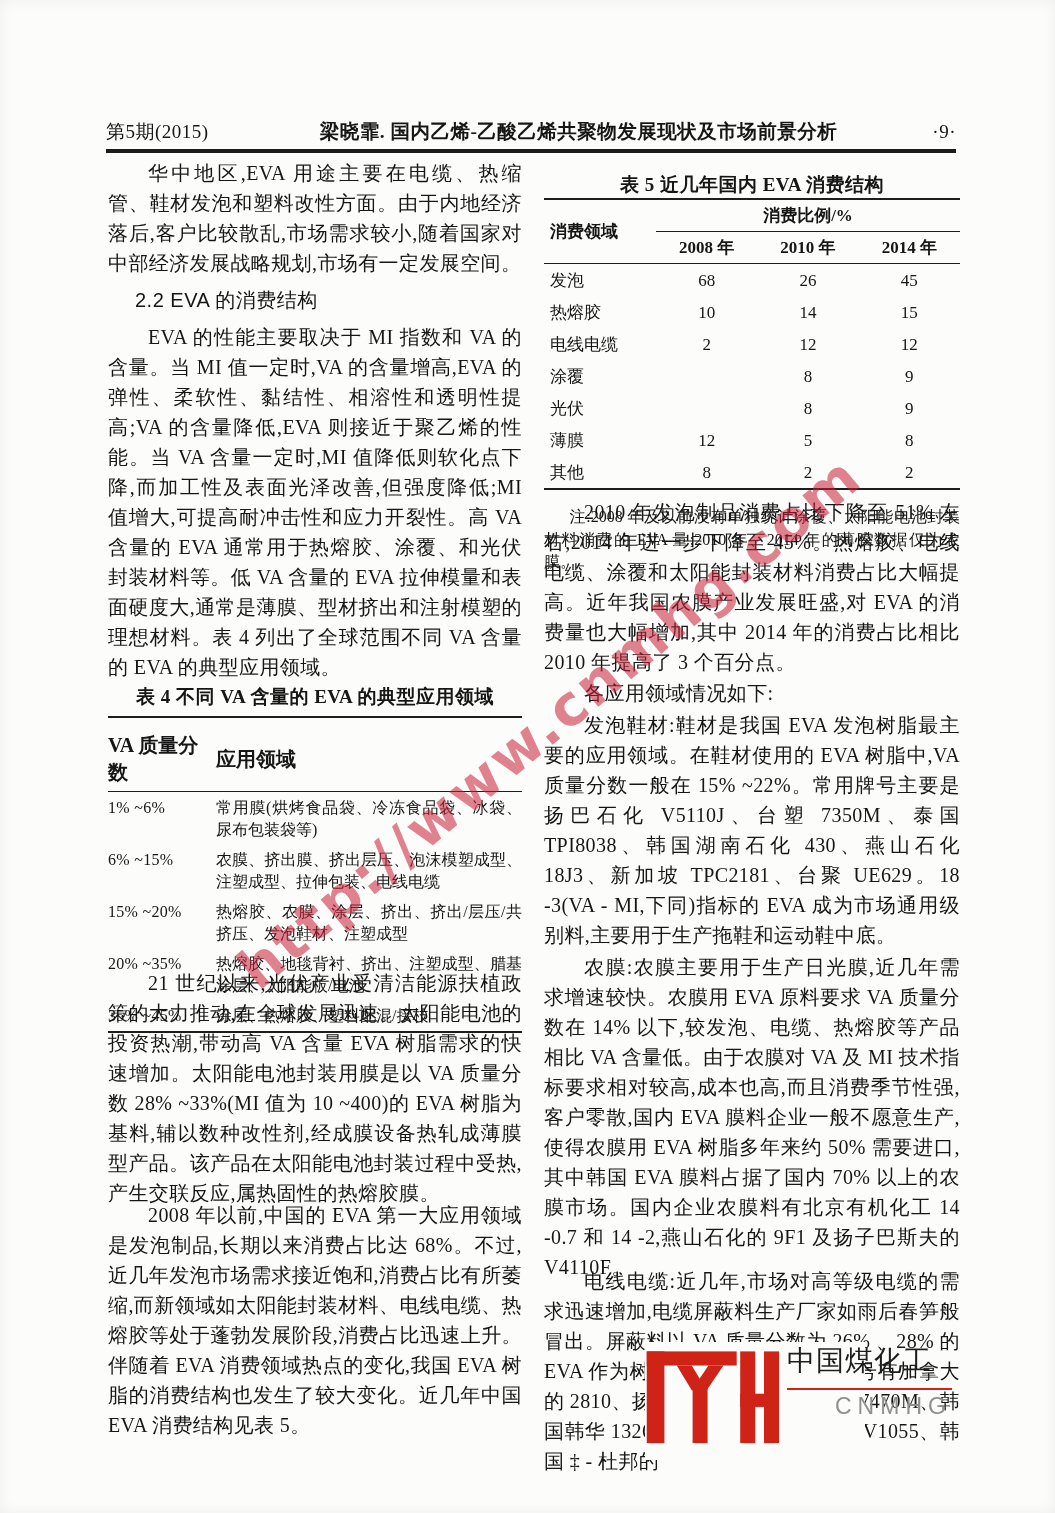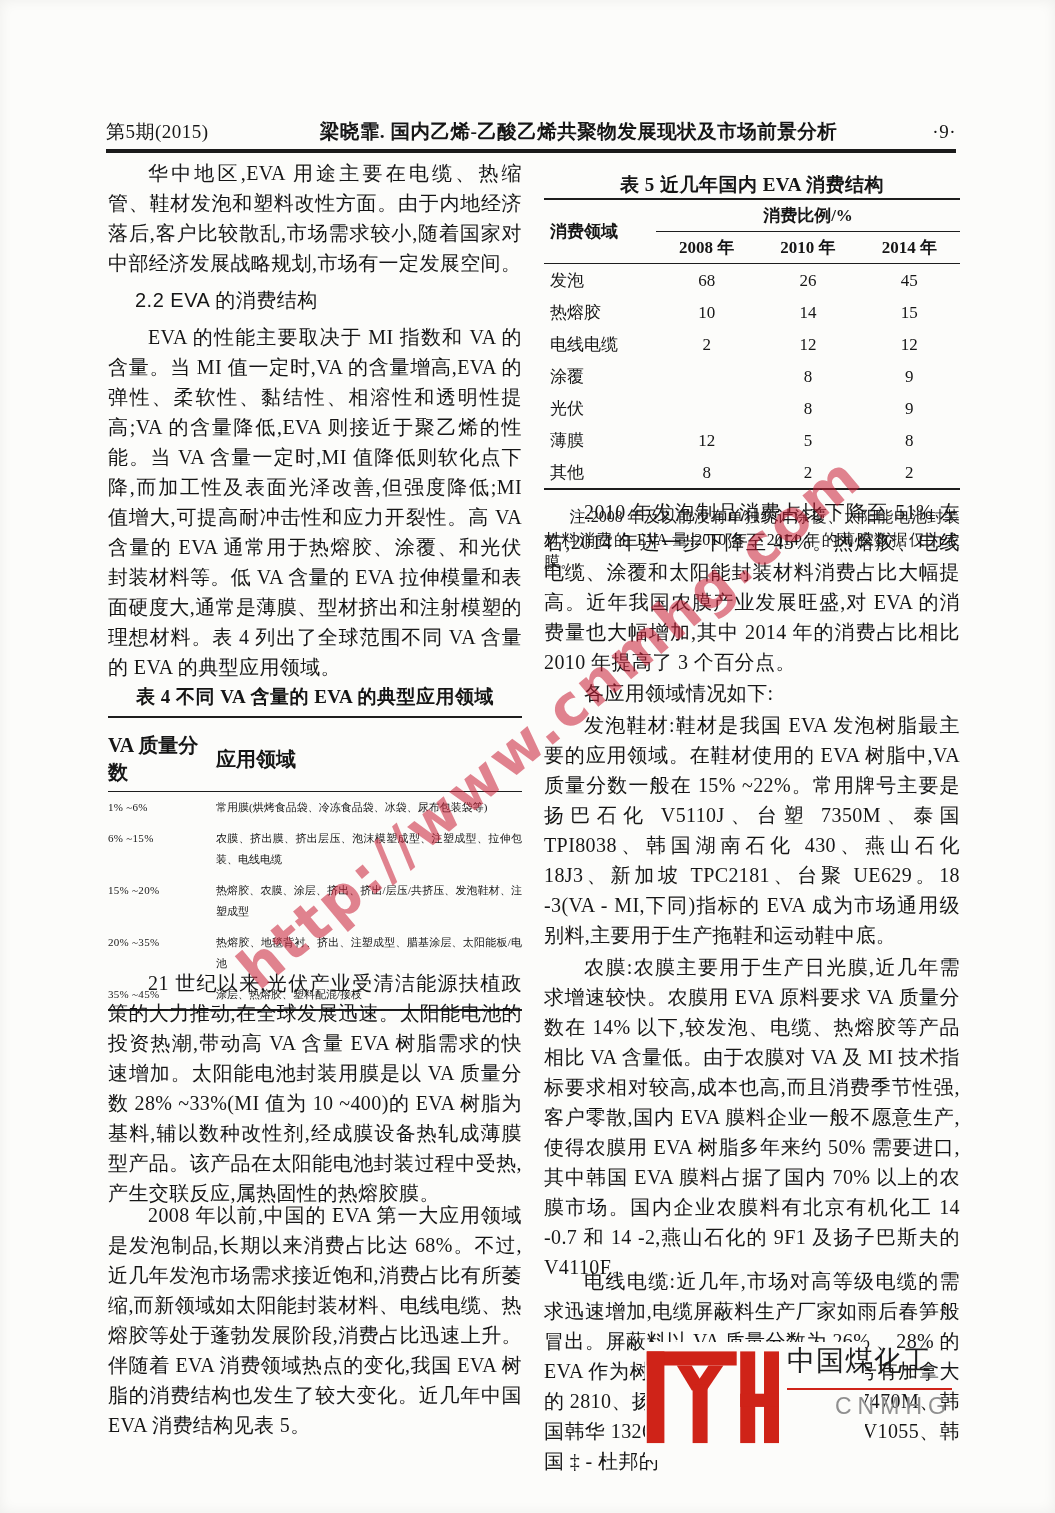--- a/index.html
+++ b/index.html
@@ -27,21 +27,21 @@
            font-family:"Liberation Sans","DejaVu Sans",sans-serif;margin-left:27px; }
   
   .tbl-title { text-align:center; font-weight:bold; font-size:19px; letter-spacing:0.5px; }
   table { border-collapse:collapse; width:100%; }
   
   .t4 { border-top:2.5px solid #1d1d1d; border-bottom:2.5px solid #1d1d1d; }
   .t4 th { font-size:20px; padding:14px 0 5px 0; font-weight:bold;
            border-bottom:1.5px solid #1d1d1d; }
   .t4 th.h-range { text-align:left; width:108px; }
   .t4 th.h-apps  { text-align:left; }
-  .t4 td { font-size:11px; line-height:21.5px; vertical-align:top; padding:5px 0 4px 0;
+  .t4 td { font-size:16px; line-height:21.5px; vertical-align:top; padding:5px 0 4px 0;
            text-align:justify; }
   .t4 td.range { letter-spacing:0.3px; }
   
   .t5 { border-top:2.5px solid #1d1d1d; border-bottom:2.5px solid #1d1d1d; }
   .t5 th { font-size:17px; font-weight:bold; padding:4px 0; text-align:center; }
   .t5 th.field { text-align:left; width:112px; padding-left:6px;
                  border-bottom:1.5px solid #1d1d1d; vertical-align:middle; }
   .t5 th.group { border-bottom:1.5px solid #1d1d1d; }
   .t5 thead tr.years th { border-bottom:1.5px solid #1d1d1d;text-align:center; }
   .t5 td { font-size:17px; padding:5px 0 4px 0; text-align:center; }

